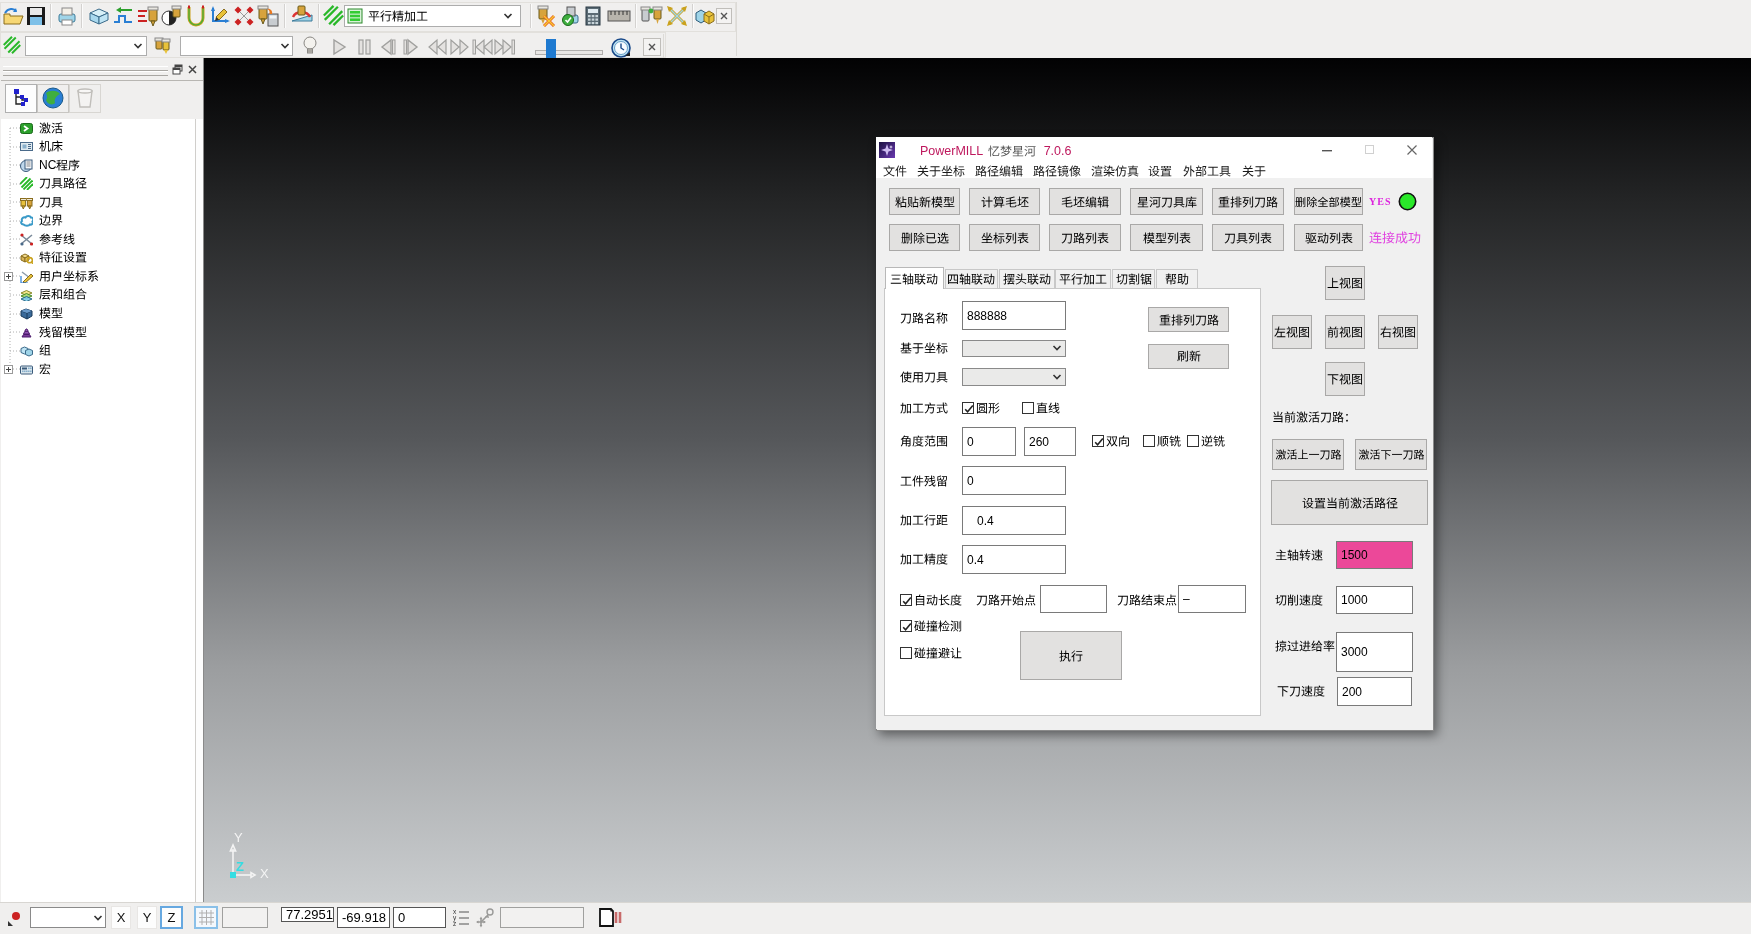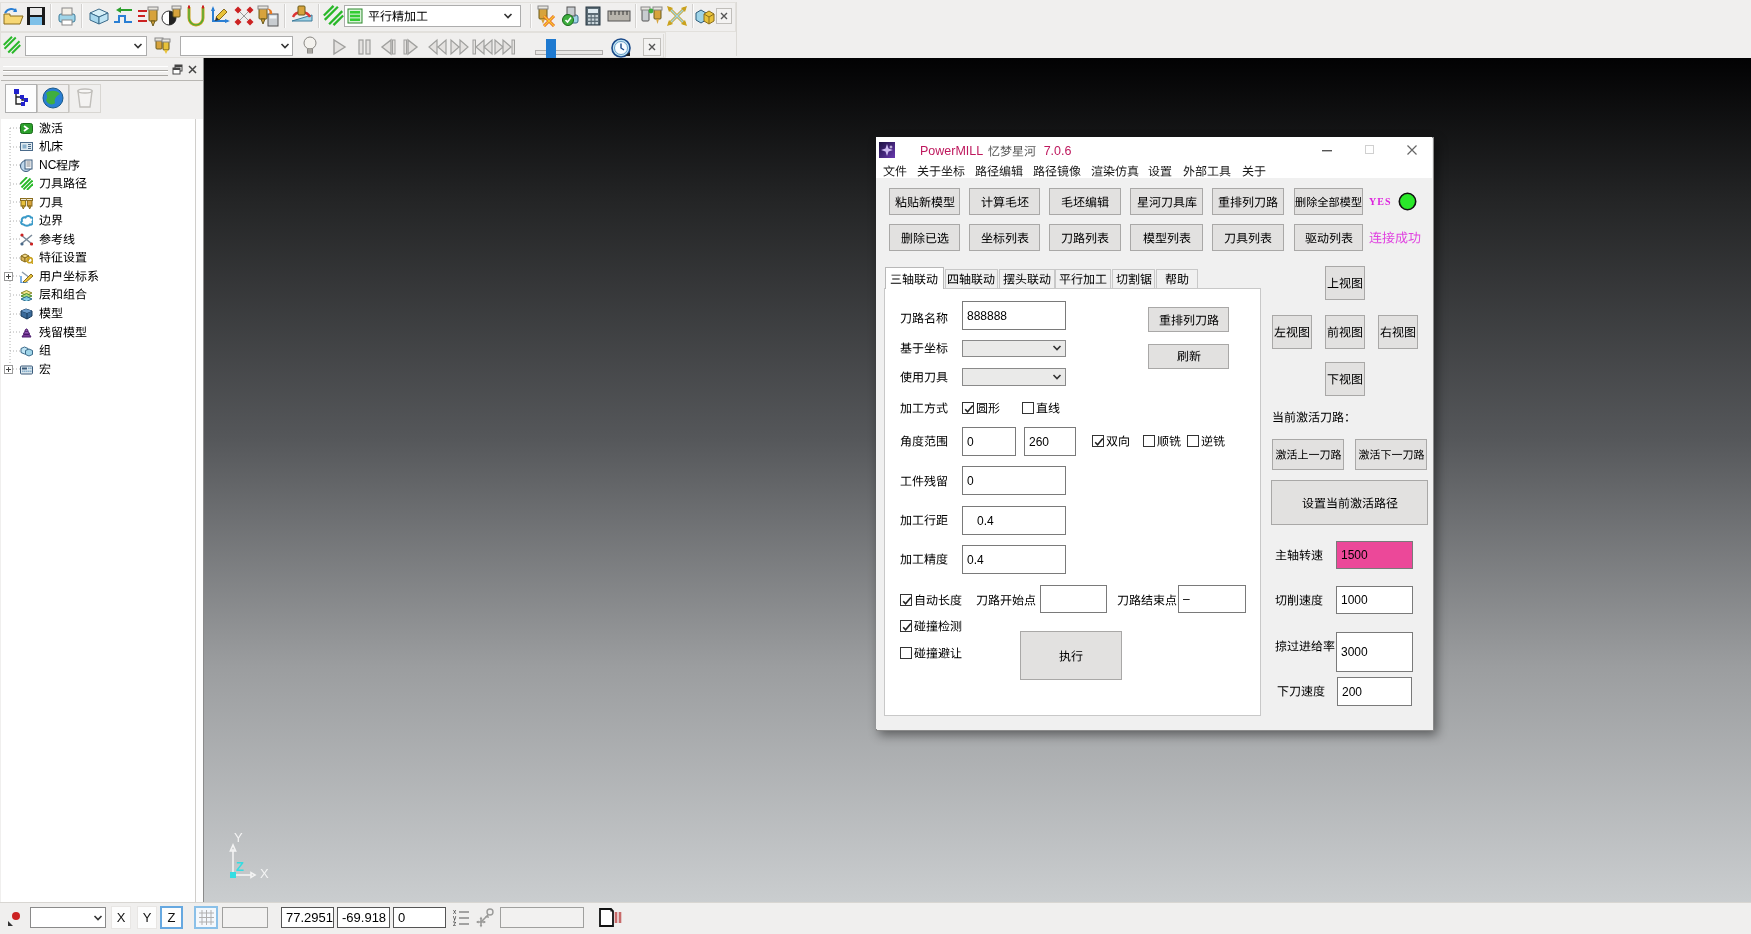--- a/index.html
+++ b/index.html
@@ -697,21 +697,21 @@
   </svg>
 <div style="position:absolute;left:111px;top:905.5px;width:20px;height:23px;background:#fdfdfd;border:1px solid #e8e6e4;box-sizing:border-box;display:flex;align-items:center;justify-content:center;font-size:13px;color:#111;">X</div>
 <div style="position:absolute;left:137px;top:905.5px;width:20px;height:23px;background:#fdfdfd;border:1px solid #e8e6e4;box-sizing:border-box;display:flex;align-items:center;justify-content:center;font-size:13px;color:#111;">Y</div>
 <div style="position:absolute;left:160px;top:905.5px;width:23px;height:23px;background:#fdfdfd;border:2px solid #66a8e0;box-sizing:border-box;display:flex;align-items:center;justify-content:center;font-size:13px;color:#111;">Z</div>
 <div style="position:absolute;left:194px;top:905.5px;width:24px;height:23px;background:#f4f8fc;border:2px solid #8ac0e8;box-sizing:border-box;display:flex;align-items:center;justify-content:center;">
     <svg width="15" height="15" viewBox="0 0 15 15">
       <path d="M3 0 L3 15 M7.5 0 L7.5 15 M12 0 L12 15 M0 3 L15 3 M0 7.5 L15 7.5 M0 12 L15 12" stroke="#b0b0b0"></path>
     </svg>
   </div>
 <div style="position:absolute;left:222px;top:907px;width:46px;height:21px;background:#f2f1f0;border:1px solid #a0a09e;box-sizing:border-box;display:flex;align-items:center;padding-left:4px;overflow:hidden;"></div>
-<div style="position:absolute;left:281px;top:907px;width:53px;height:21px;background:#fff;border:1px solid #555;box-sizing:border-box;display:flex;align-items:center;padding-left:4px;overflow:hidden;">
+<div style="position:absolute;left:281px;top:907px;width:53px;height:15px;background:#fff;border:1px solid #555;box-sizing:border-box;display:flex;align-items:center;padding-left:4px;overflow:hidden;">
     <span style="font-family:'Liberation Sans',monospace;font-size:13px;color:#000;">77.2951</span>
   </div>
 <div style="position:absolute;left:337px;top:907px;width:53px;height:21px;background:#fff;border:1px solid #555;box-sizing:border-box;display:flex;align-items:center;padding-left:4px;overflow:hidden;">
     <span style="font-family:'Liberation Sans',monospace;font-size:13px;color:#000;">-69.918</span>
   </div>
 <div style="position:absolute;left:393px;top:907px;width:53px;height:21px;background:#fff;border:1px solid #555;box-sizing:border-box;display:flex;align-items:center;padding-left:4px;overflow:hidden;">
     <span style="font-family:'Liberation Sans',monospace;font-size:13px;color:#000;">0</span>
   </div>
 <svg class="ico" style="left:452px;top:908px;" width="19" height="19" viewBox="0 0 19 19">
     <g font-family="Liberation Sans" font-size="6.5" fill="#333">

